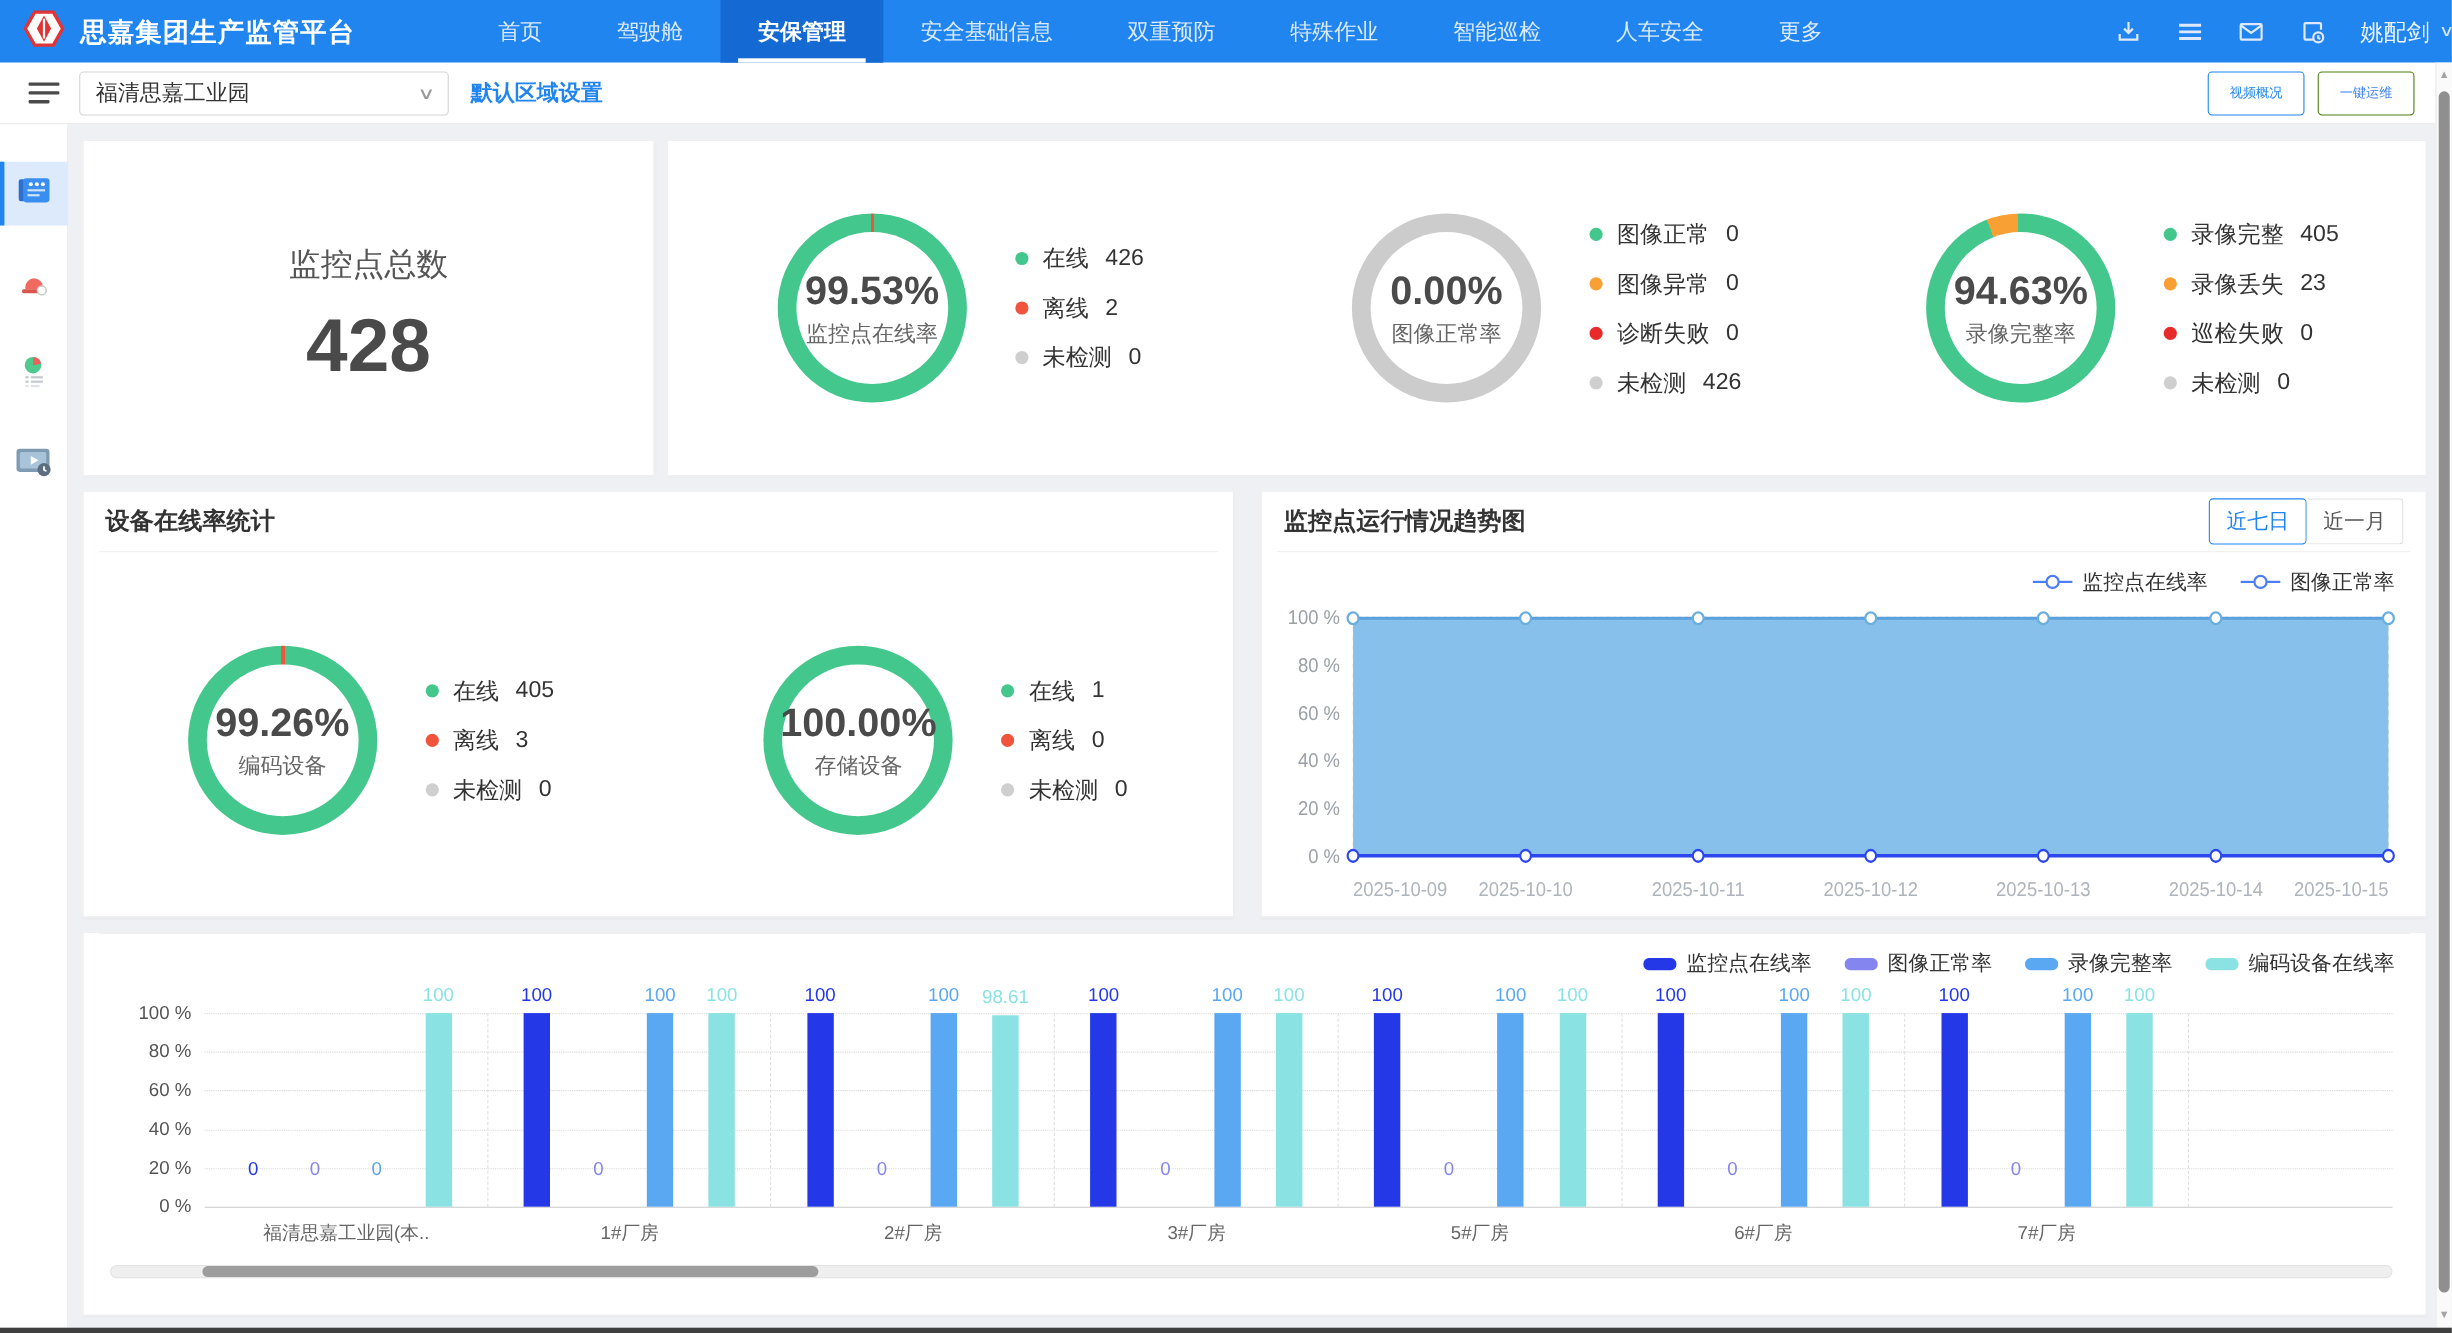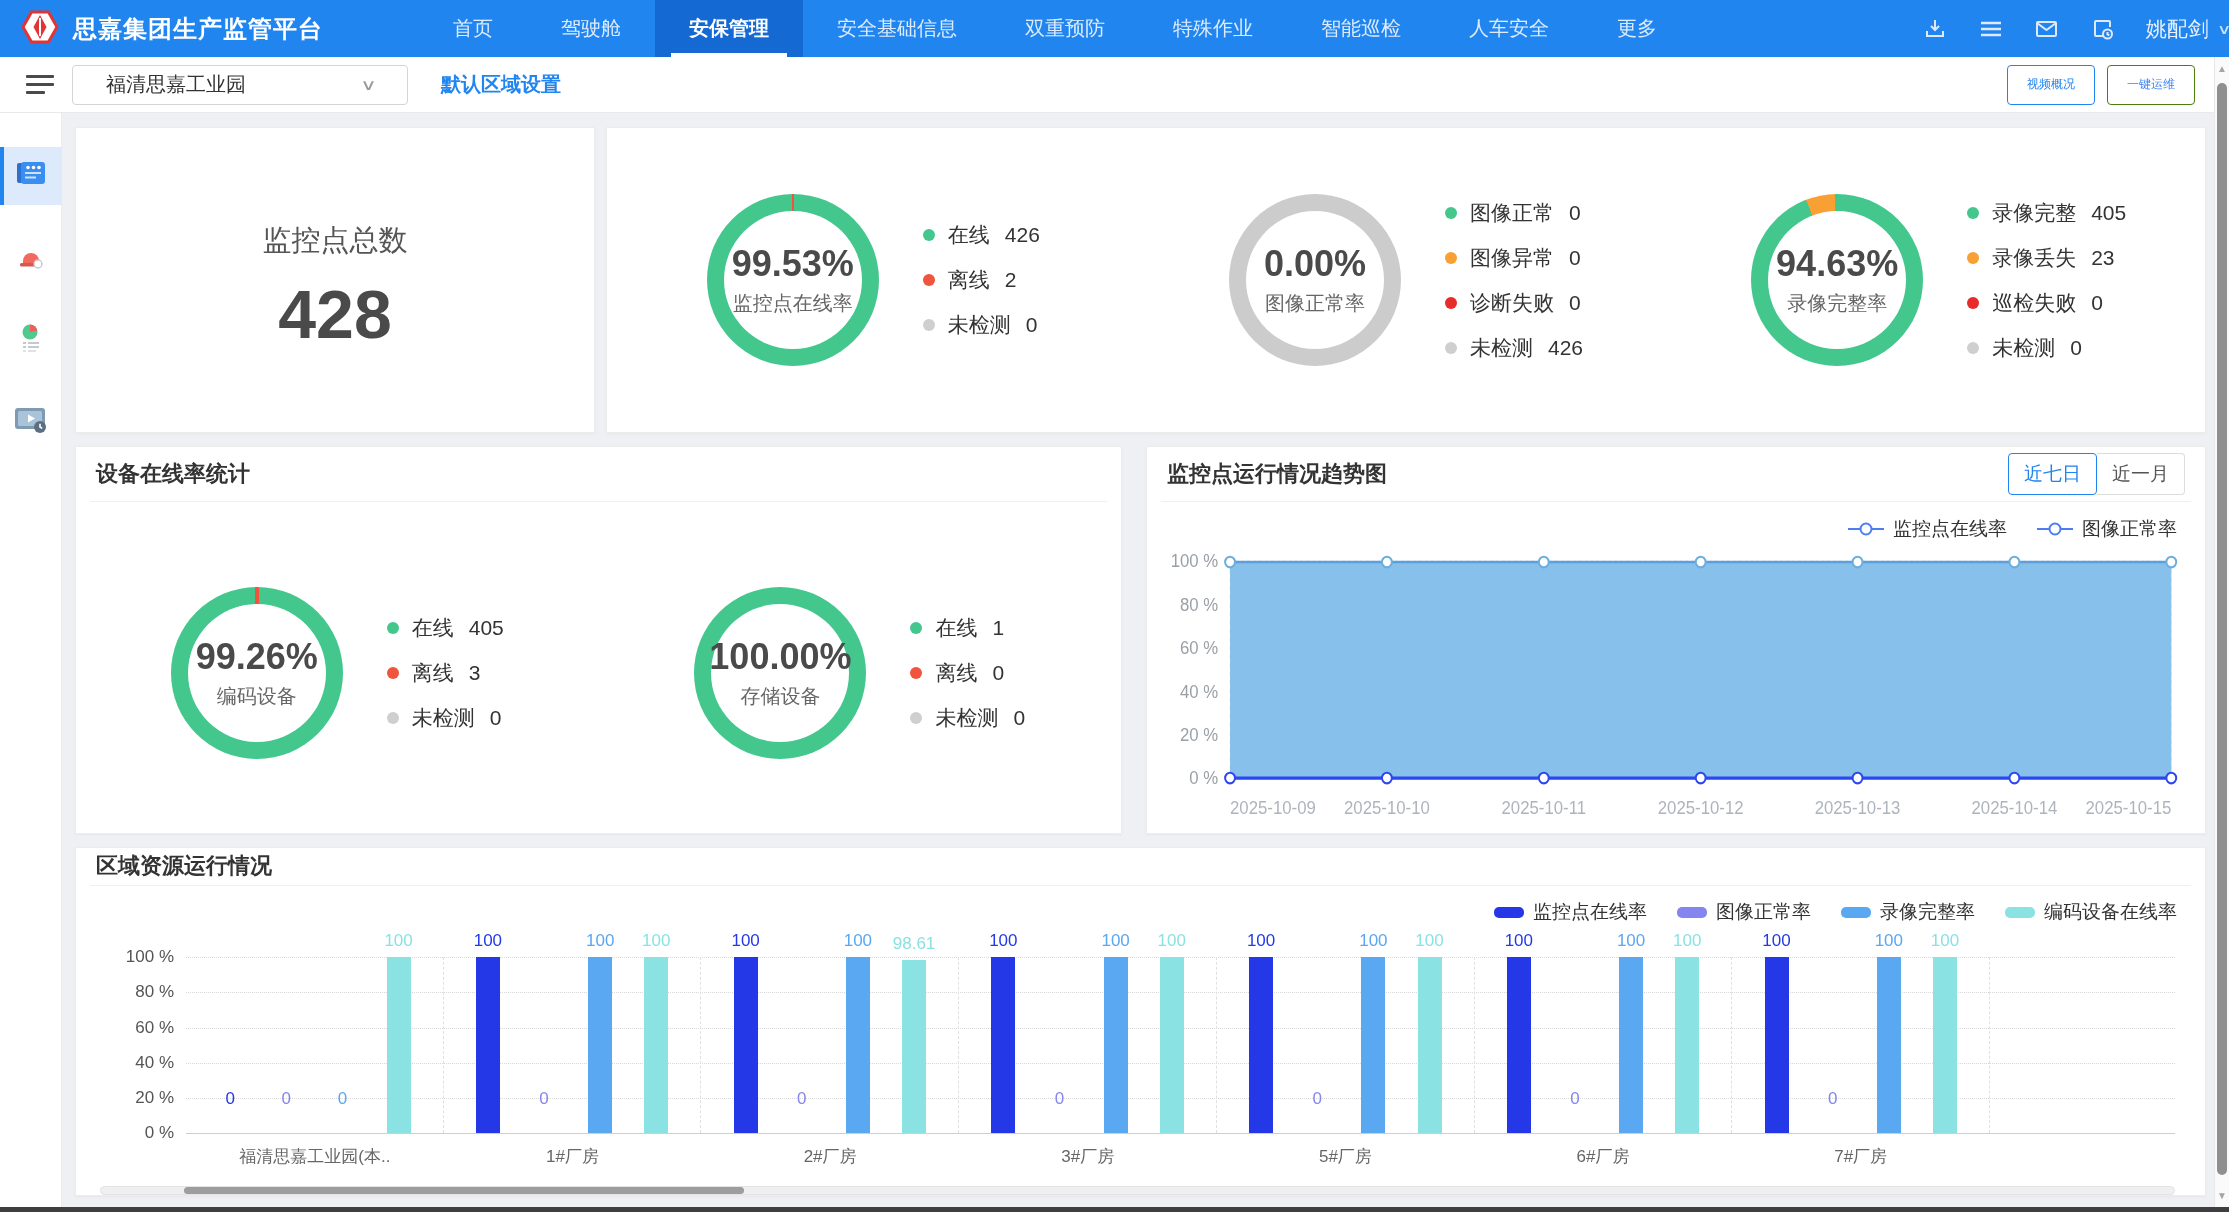--- a/index.html
+++ b/index.html
@@ -17,21 +17,21 @@
   .nav-right { margin-left:auto; display:flex; align-items:center; gap:30px; }
   .nav-icon { width:26px; height:26px; display:flex; align-items:center; justify-content:center; cursor:pointer; }
   .user { display:flex; align-items:center; gap:10px; font-size:21px; color:#e9f2fe; cursor:pointer; white-space:nowrap; }
   .user-chev { font-size:14px; color:#cfe2fb; transform:scaleX(1.4); }
 
   
   .toolbar { height:56px; background:#fff; display:flex; align-items:center; padding:0 18px; border-bottom:1px solid #e9e9e9; }
   .collapse-icon { width:30px; margin:0 16px 0 8px; cursor:pointer; }
   .collapse-icon span { display:block; height:3px; background:#4a4a4a; border-radius:1px; margin-bottom:5px; }
   .collapse-icon span:nth-child(1){width:28px;} .collapse-icon span:nth-child(2){width:28px;} .collapse-icon span:nth-child(3){width:19px; margin-bottom:0;}
-  .region-select { width:336px; height:40px; border:1px solid #d5d5d5; border-radius:4px; display:flex; align-items:center; justify-content:space-between; padding:0 33px; font-size:20px; color:#333; cursor:pointer; margin-right:33px; background:#fff; }
+  .region-select { width:336px; height:40px; border:1px solid #d5d5d5; border-radius:4px; display:flex; align-items:center; justify-content:space-between; padding:0 14px; font-size:20px; color:#333; cursor:pointer; margin-right:20px; background:#fff; }
   .select-chev { color:#999; font-size:15px; transform:scaleX(1.5); }
   .region-link { color:#2185f0; font-size:20px; font-weight:bold; cursor:pointer; text-decoration:none; }
   .toolbar-right { margin-left:auto; display:flex; gap:12px; margin-right:16px; }
   .btn { height:40px; padding:0 19px; border-radius:4px; font-size:12px; display:flex; align-items:center; background:#fff; cursor:pointer; white-space:nowrap; }
   .btn.outline-primary { border:1px solid #2185f0; color:#2185f0; }
   .btn.outline-default { border:1px solid #4d7c0f; color:#3b82f6; }
 
   
   .layout { display:flex; height:1094px; }
   .side { width:62px; background:#fff; border-right:1px solid #ededed; padding-top:34px; display:flex; flex-direction:column; align-items:center; gap:24px; }
@@ -447,23 +447,20 @@
               <circle cx="708" cy="220" r="5" fill="#fff" stroke="#2c46f0" stroke-width="2"></circle>
               <circle cx="867" cy="16.958800000000007" r="5" fill="#fff" stroke="#6aaede" stroke-width="2"></circle>
               <circle cx="867" cy="220" r="5" fill="#fff" stroke="#2c46f0" stroke-width="2"></circle>
               <circle cx="1026" cy="16.958800000000007" r="5" fill="#fff" stroke="#6aaede" stroke-width="2"></circle>
               <circle cx="1026" cy="220" r="5" fill="#fff" stroke="#2c46f0" stroke-width="2"></circle>
             </svg></div>
       </div>
     </div>
 
     <div class="card row3">
-      <div class="card-header">
-        <span class="card-title">区域资源运行情况</span>
-      </div>
       <div class="card-divider"></div>
       <div class="chart-legend-row">
           <div class="chart-legend-item">
             <span class="swatch" style="background: rgb(36, 56, 232);"></span>
             <span>监控点在线率</span>
           </div>
           <div class="chart-legend-item">
             <span class="swatch" style="background: rgb(133, 133, 239);"></span>
             <span>图像正常率</span>
           </div>

